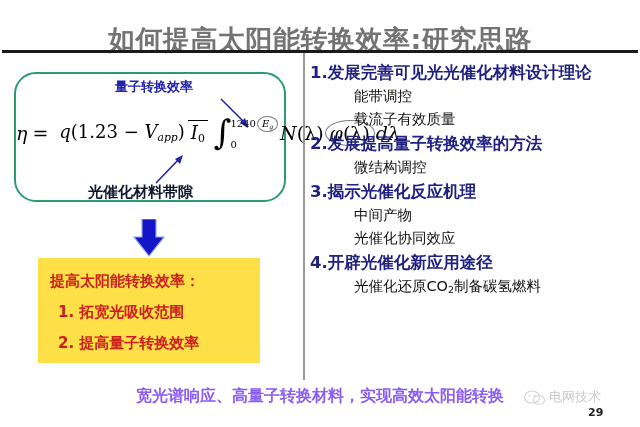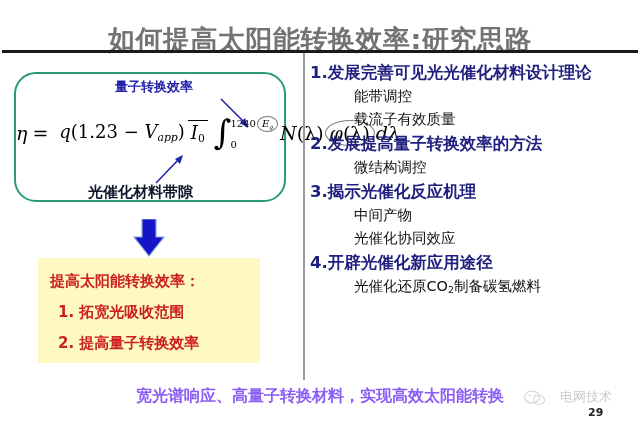--- a/index.html
+++ b/index.html
@@ -112,21 +112,21 @@
 
   .arrow-down-big {
     position: absolute;
     left: 131px; top: 219px;
   }
 
   .green-box {
     position: absolute;
     left: 38px; top: 258px;
     width: 222px; height: 105px;
-    background: #fef9c3;
+    background: #fde047;
     box-sizing: border-box;
     padding: 8px 0 0 12px;
   }
   .green-line {
     color: #cc2020;
     font-size: 15px; font-weight: bold;
     line-height: 31px;
     white-space: nowrap;
   }
   .green-line.indent { padding-left: 8px; }
@@ -161,21 +161,21 @@
     text-align: center;
   }
   .bottom-text {
     color: #8b5cf6;
     font-size: 16px; font-weight: bold;
     white-space: nowrap;
   }
   .watermark {
     position: absolute;
     left: 523px; top: 388px;
-    display: flex; align-items: center; gap: 15px;
+    display: flex; align-items: center; gap: 4px;
     opacity: 0.42;
   }
   .wm-label {
     color: #808080; font-size: 13px;
     white-space: nowrap;
   }
   .page-no {
     position: absolute;
     left: 588px; top: 406px;
     color: #222222;

